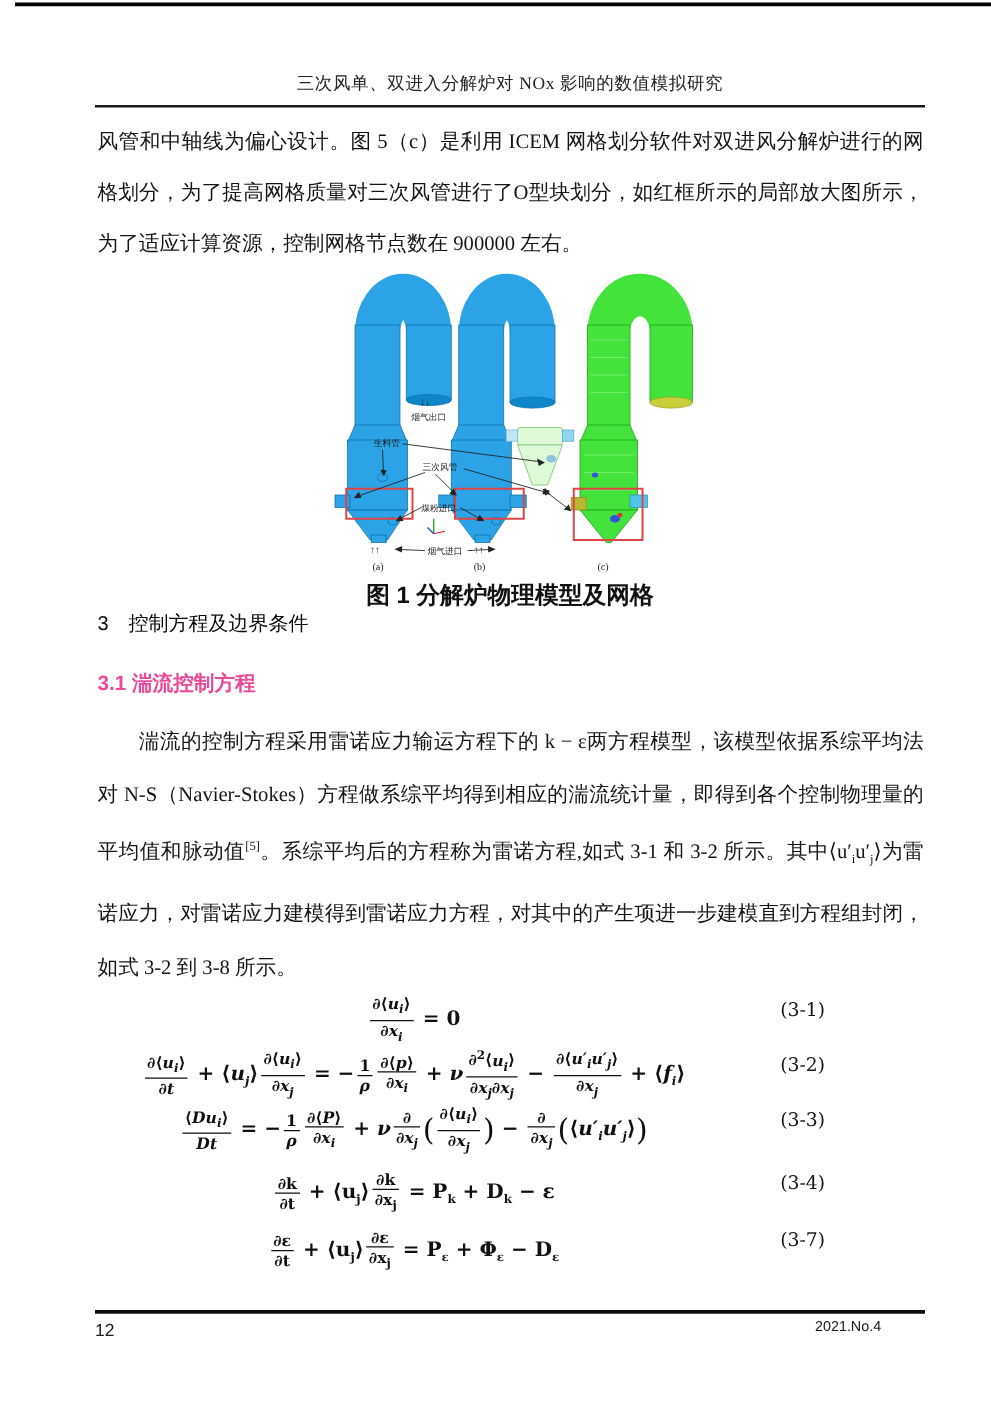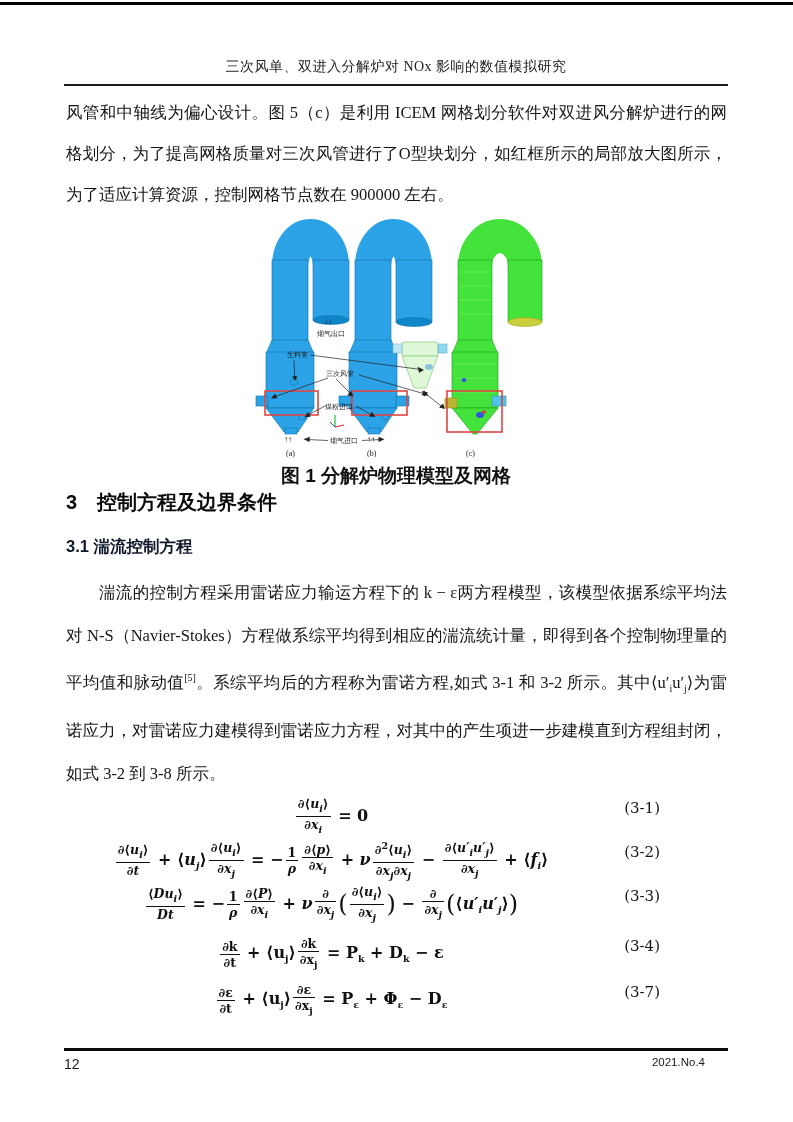--- a/index.html
+++ b/index.html
@@ -1,33 +1,33 @@
 <!DOCTYPE html>
 <html style="--model-blue: #2BA3E6; --mesh-green: #44E33C; --detail-green: #DFF8D8; --highlight-red: #E04545;"><head>
 <meta charset="utf-8">
 <style>
   html,body{margin:0;padding:0;}
   body{
     width:793px;height:1122px;position:relative;background:#ffffff;
     font-family:"Liberation Serif",serif;color:#1a1a1a;overflow:hidden;
   }
-  .abs{position:absolute;}
+  .abs{position:absolute;margin-left:12px;}
   .top-edge{top:2px;left:0;width:793px;height:3px;background:#000;}
   .running-header{top:58px;left:64px;width:664px;text-align:center;font-size:14px;color:#222;letter-spacing:.5px;}
   .header-rule{top:84px;left:64px;width:664px;height:2px;background:#1a1a1a;}
   .para{left:66px;width:661px;font-size:16.5px;text-align:justify;color:#151515;}
   .para-1{top:92px;line-height:41px;}
   .para-2{top:572px;line-height:42.5px;text-indent:2em;}
   .para sup{font-size:10px;}
   .para sub{font-size:10px;}
   .figure-wrap{top:212px;left:224px;width:380px;height:252px;}
   .fig-caption{top:463px;left:64px;width:664px;text-align:center;font-weight:bold;
     font-family:"Liberation Sans",sans-serif;font-size:19px;color:#111;}
-  .h2{top:489px;left:66px;font-family:"Liberation Sans",sans-serif;font-weight:bold;font-size:20px;color:#0a0a0a;}
-  .h3{top:536px;left:66px;font-family:"Liberation Sans",sans-serif;font-weight:bold;font-size:16.5px;color:#0f172a;}
+  .h2{top:489px;left:66px;font-family:"Liberation Sans",sans-serif;font-weight:normal;font-size:16px;color:#0a0a0a;}
+  .h3{top:536px;left:66px;font-family:"Liberation Sans",sans-serif;font-weight:bold;font-size:16.5px;color:#ec4899;}
   .eq-row{left:66px;width:661px;height:44px;position:absolute;display:flex;align-items:center;}
   .eq-center{width:530px;display:flex;justify-content:center;align-items:center;}
   .eqbody{font-family:"DejaVu Serif",serif;font-weight:bold;font-size:16px;color:#101010;white-space:nowrap;margin-top:16px;}
   .eqbody sub{font-size:9.5px;}
   .eqbody sup{font-size:9.5px;}
   .fr{display:inline-block;vertical-align:middle;text-align:center;margin:0 2px;}
   .fr .nu{display:block;font-size:12.5px;line-height:15px;padding:0 2px;}
   .fr .de{display:block;font-size:12.5px;line-height:15px;border-top:1.4px solid #111;padding:0 2px;}
   .big{font-size:24px;font-weight:normal;vertical-align:middle;}
   .eqnum{position:absolute;right:67px;font-family:"DejaVu Serif",serif;font-size:15px;color:#151515;}

